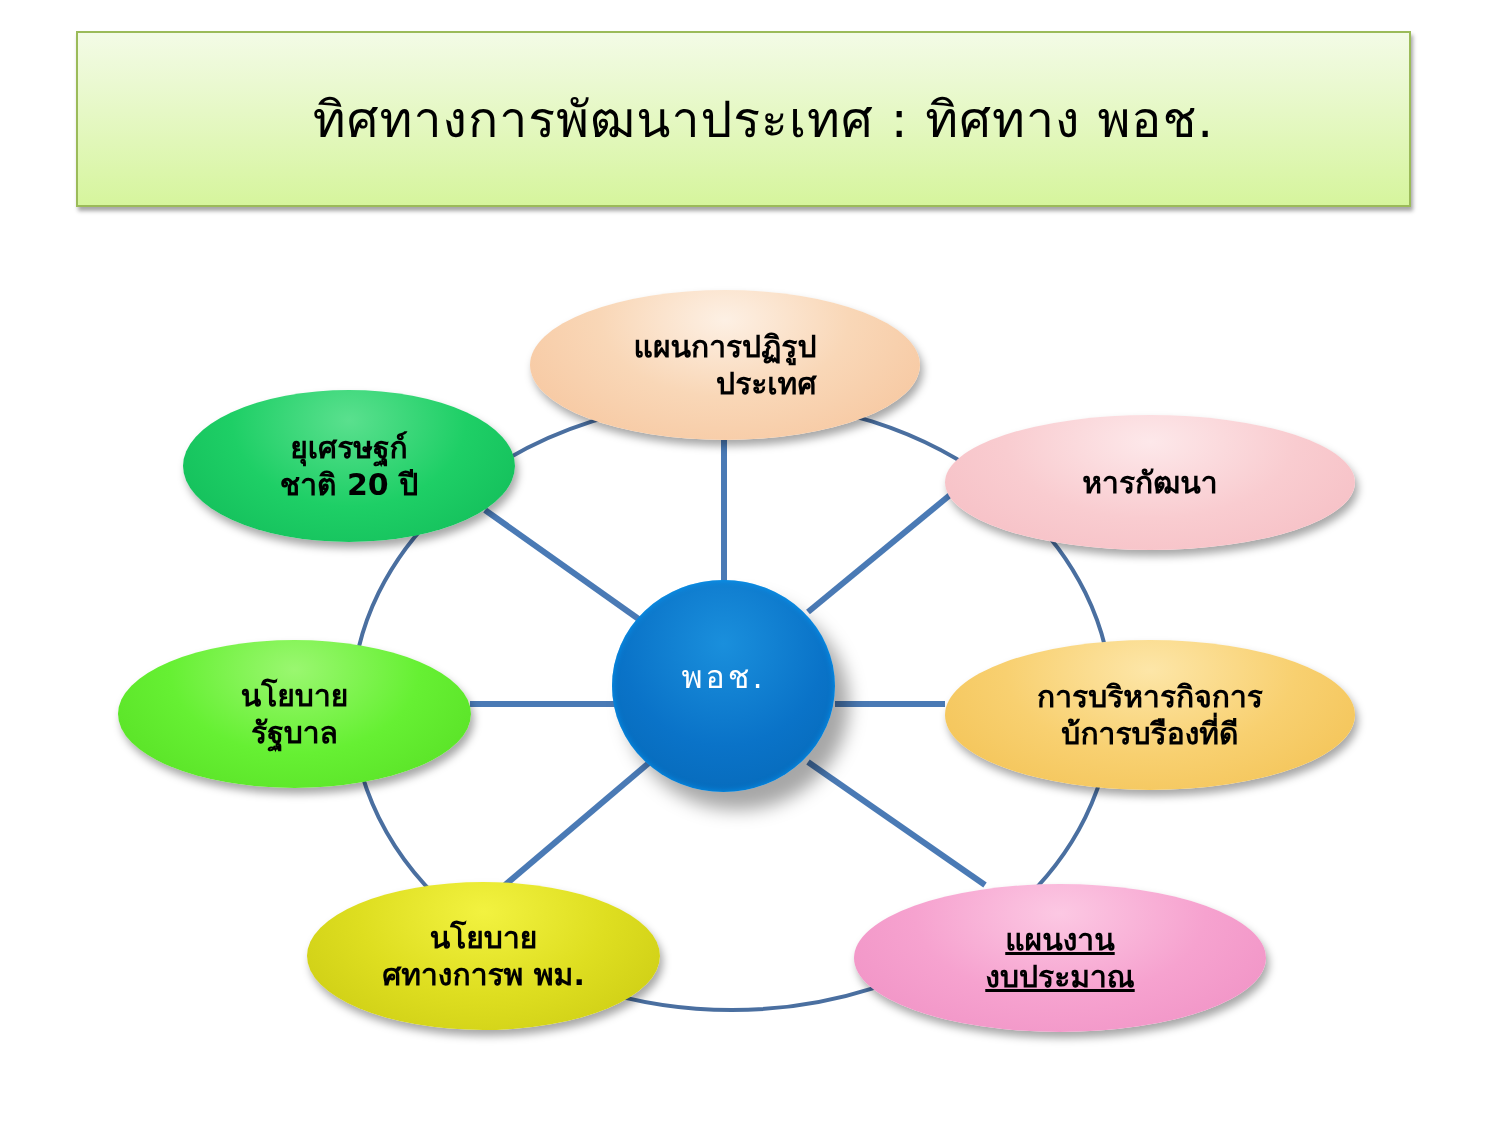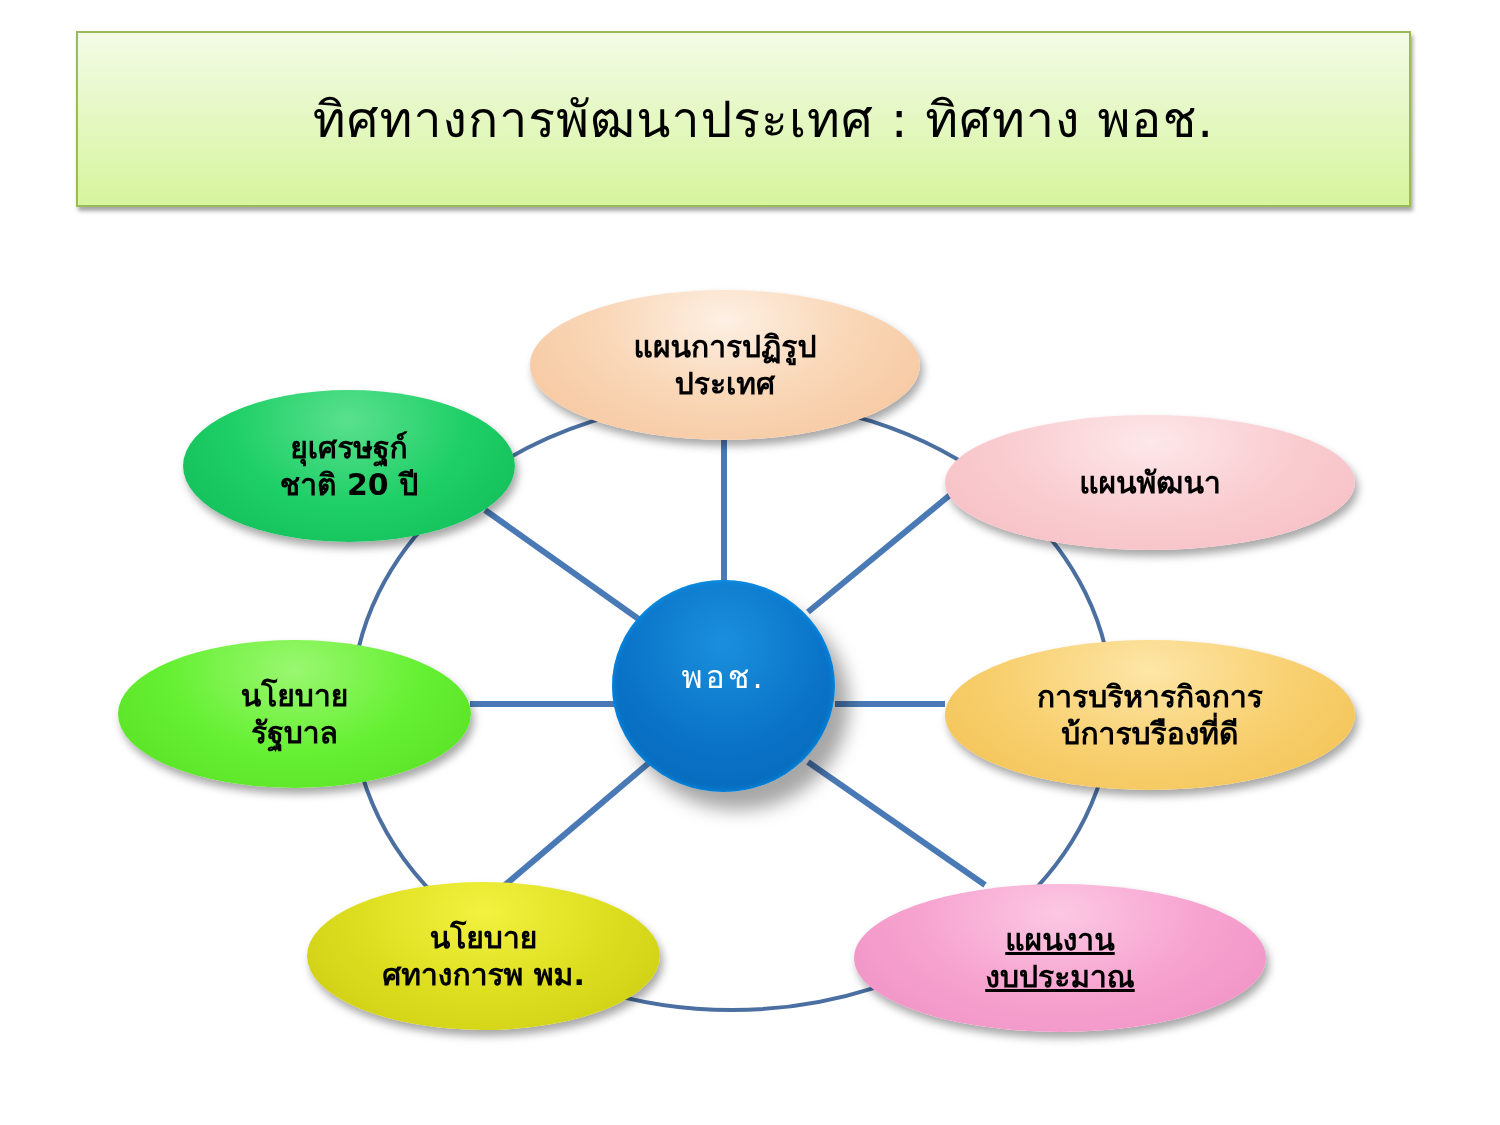--- a/index.html
+++ b/index.html
@@ -35,39 +35,39 @@
     <line x1="485" y1="510" x2="640" y2="620"></line>
     <line x1="950" y1="495" x2="808" y2="612"></line>
     <line x1="470" y1="704" x2="615" y2="704"></line>
     <line x1="835" y1="704" x2="945" y2="704"></line>
     <line x1="505" y1="885" x2="650" y2="762"></line>
     <line x1="985" y1="885" x2="808" y2="762"></line>
   </g>
 </svg>
 
 <div class="node" style="left:530px; top:290px; width:390px; height:150px;
-            background:radial-gradient(ellipse at 50% 20%, #fdf0e4 0%, #f9d7b7 45%, #f6c39a 100%);">
+            background:radial-gradient(ellipse at 50% 20%, #fdf0e4 0%, #f9d7b7 45%, #f6c39a 100%);text-align:right;">
   <div>
     <span>แผนการปฏิรูป</span>
     <span>ประเทศ</span>
   </div>
 </div>
 
 <div class="node" style="left:183px; top:390px; width:332px; height:152px;
             background:radial-gradient(ellipse at 50% 20%, #5ae08e 0%, #1ecf66 50%, #10b957 100%);">
   <div>
     <span>ยุเศรษฐก์</span>
     <span>ชาติ 20 ปี</span>
   </div>
 </div>
 
 <div class="node" style="left:945px; top:415px; width:410px; height:135px;
             background:radial-gradient(ellipse at 50% 20%, #fde8ea 0%, #f9ccd0 50%, #f5bcc2 100%);">
   <div>
-    <span>แผนพัฒนา</span>
+    <span>หารกัฒนา</span>
   </div>
 </div>
 
 <div class="node" style="left:118px; top:640px; width:353px; height:148px;
             background:radial-gradient(ellipse at 50% 20%, #9af770 0%, #66f033 50%, #55dd22 100%);">
   <div>
     <span>นโยบาย</span>
     <span>รัฐบาล</span>
   </div>
 </div>

